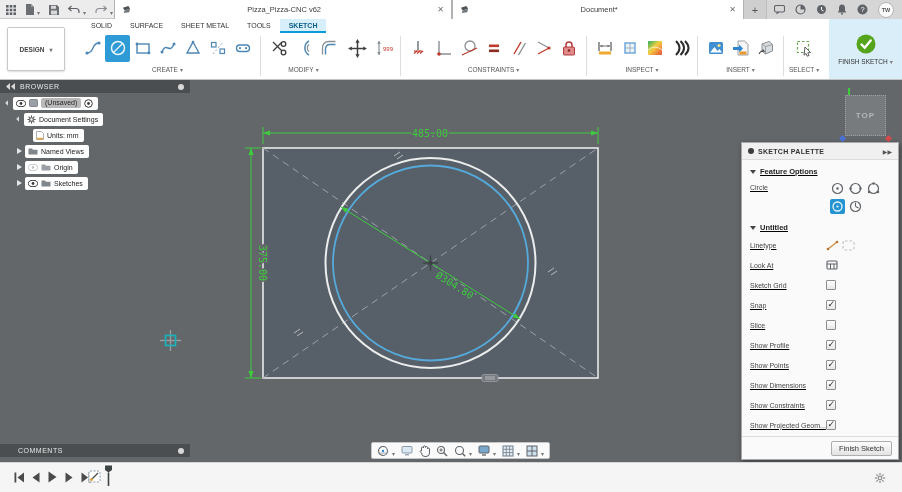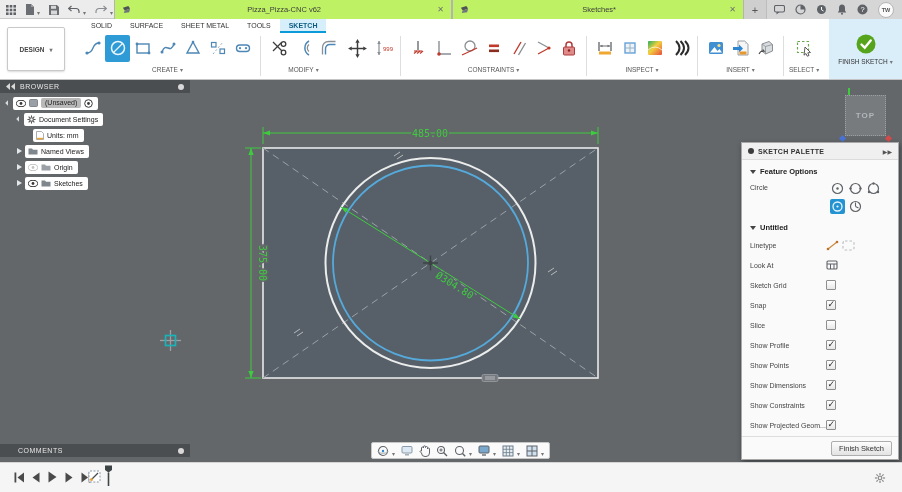--- a/index.html
+++ b/index.html
@@ -3,21 +3,21 @@
 <meta charset="utf-8">
 <style>
   html,body{margin:0;padding:0;background:#ffffff;font-family:"Liberation Sans",sans-serif;}
   .app{position:relative;width:902px;height:492px;overflow:hidden;background:#63676a;}
   svg{display:block}
   
   .topbar{position:absolute;left:0;top:0;width:902px;height:19px;background:#ececec;border-bottom:1px solid #c9c9c9;box-sizing:border-box;}
   .tb-left{position:absolute;left:6px;top:0;height:19px;display:flex;align-items:center;gap:9px;}
   .tb-ic{display:flex;align-items:center;gap:1px;cursor:pointer;}
   .tabstrip{position:absolute;left:114px;top:0;right:0;height:19px;background:#d6d6d6;display:flex;align-items:stretch;}
-  .doc-tab{display:flex;align-items:center;background:#bef264;border-right:1px solid #b3b3b3;border-left:1px solid #b3b3b3;padding:0 7px;gap:18px;}
+  .doc-tab{display:flex;align-items:center;background:#ffffff;border-right:1px solid #b3b3b3;border-left:1px solid #b3b3b3;padding:0 7px;gap:18px;}
   .doc-tab.t1{width:322px;}
   .doc-tab.t2{width:276px;}
   .doc-title{font-size:7.5px;color:#3c3c3c;flex:1;text-align:center;white-space:nowrap;overflow:hidden;}
   .tab-x{color:#707070;font-size:8px;line-height:8px;cursor:pointer;}
   .tab-add{width:22px;display:flex;align-items:center;justify-content:center;color:#555;font-size:11px;background:#cfcfcf;border-right:1px solid #bdbdbd;cursor:pointer;}
   .tb-right{margin-left:auto;display:flex;align-items:center;gap:10px;padding-right:8px;}
   .avatar{width:14px;height:14px;border-radius:50%;background:#fafafa;border:1px solid #b5b5b5;font-size:5.5px;color:#555;display:flex;align-items:center;justify-content:center;font-weight:bold;}
   
   .ribbon{position:absolute;left:0;top:19px;width:902px;height:61px;background:#ffffff;border-bottom:1px solid #c4c4c4;box-sizing:border-box;}
   .ws-btn{position:absolute;left:7px;top:8px;width:56px;height:42px;background:#fff;border:1px solid #c9c9c9;border-radius:2px;box-shadow:0 1px 2px rgba(0,0,0,.15);display:flex;align-items:center;justify-content:center;font-size:6.5px;font-weight:bold;color:#444;gap:3px;cursor:pointer;}
@@ -55,21 +55,21 @@
   .exp.open{border-left:4px solid #d7dadd;border-top:4px solid transparent;transform:rotate(45deg);}
   .exp.closed{border-left:5px solid #e3e6e8;border-top:3.5px solid transparent;border-bottom:3.5px solid transparent;}
   .chip{display:inline-flex;align-items:center;gap:3px;background:#ffffff;border-radius:2px;padding:1px 5px 1px 3px;font-size:7px;color:#222;height:11px;}
   .chip .gray-label{background:#b9b9b9;border-radius:2px;padding:0 4px;line-height:10px;}
   
   .palette{position:absolute;left:741px;top:62px;width:158px;height:318px;background:#fafafa;border:1px solid #a8a8a8;box-shadow:1px 2px 5px rgba(0,0,0,.4);box-sizing:border-box;display:flex;flex-direction:column;}
   .pal-hd{height:16px;background:#f0f0f0;border-bottom:1px solid #dcdcdc;display:flex;align-items:center;padding:0 6px;gap:4px;}
   .pal-title{font-size:7px;font-weight:bold;color:#333;letter-spacing:.3px;}
   .pal-dot{width:6px;height:6px;border-radius:50%;background:#3c3c3c;}
   .pal-collapse{margin-left:auto;color:#555;font-size:6px;cursor:pointer;}
-  .pal-body{flex:1;padding:2px 8px 0 8px;overflow:hidden;}
+  .pal-body{flex:1;padding:2px 8px 0 8px;overflow:hidden;text-decoration:underline;}
   .sec-hd{display:flex;align-items:center;gap:4px;font-size:7.5px;font-weight:bold;color:#222;margin:5px 0 3px 0;cursor:pointer;}
   .sec-hd::before{content:"";border-top:4px solid #444;border-left:3px solid transparent;border-right:3px solid transparent;}
   .prow{display:flex;align-items:center;height:20px;}
   .prow .plabel{font-size:7px;color:#444;width:76px;}
   .pctrl{display:flex;align-items:center;gap:3px;}
   .checkbox{width:10px;height:10px;border:1px solid #8f8f8f;border-radius:1px;background:linear-gradient(#ffffff,#e7e7e7);position:relative;cursor:pointer;box-sizing:border-box;}
   .checkbox.checked::after{content:"✓";position:absolute;left:0.5px;top:-2.5px;font-size:9px;color:#2d2d2d;}
   .circ-icons{display:flex;flex-direction:column;gap:3px;margin-left:4px;}
   .ci-row{display:flex;gap:3px;}
   .ci{width:15px;height:15px;display:flex;align-items:center;justify-content:center;cursor:pointer;border-radius:2px;}
@@ -148,21 +148,21 @@
             <path d="M3 6 L9 4 L8 8 L2 9 Z" fill="#71767a"></path>
           </svg>
         <span class="doc-title">Pizza_Pizza-CNC v62</span>
         <span class="tab-x">✕</span>
       </div>
       <div class="doc-tab t2">
         <svg width="9" height="9" viewBox="0 0 10 10">
             <path d="M1 3 L7 1 L9 4 L3 6 Z" fill="#4e5357"></path>
             <path d="M3 6 L9 4 L8 8 L2 9 Z" fill="#71767a"></path>
           </svg>
-        <span class="doc-title">Sketches*</span>
+        <span class="doc-title">Document*</span>
         <span class="tab-x">✕</span>
       </div>
       <div class="tab-add">+</div>
       <div class="tb-right">
         <span class="tb-ic">
           <svg width="11" height="10" viewBox="0 0 11 10">
               <rect x="0.5" y="0.5" width="10" height="6.5" rx="1.5" fill="none" stroke="#5f6368" stroke-width="1.1"></rect>
               <path d="M2.5 7 L2.5 9.5 L5.5 7" fill="#5f6368"></path>
             </svg>
         </span>

